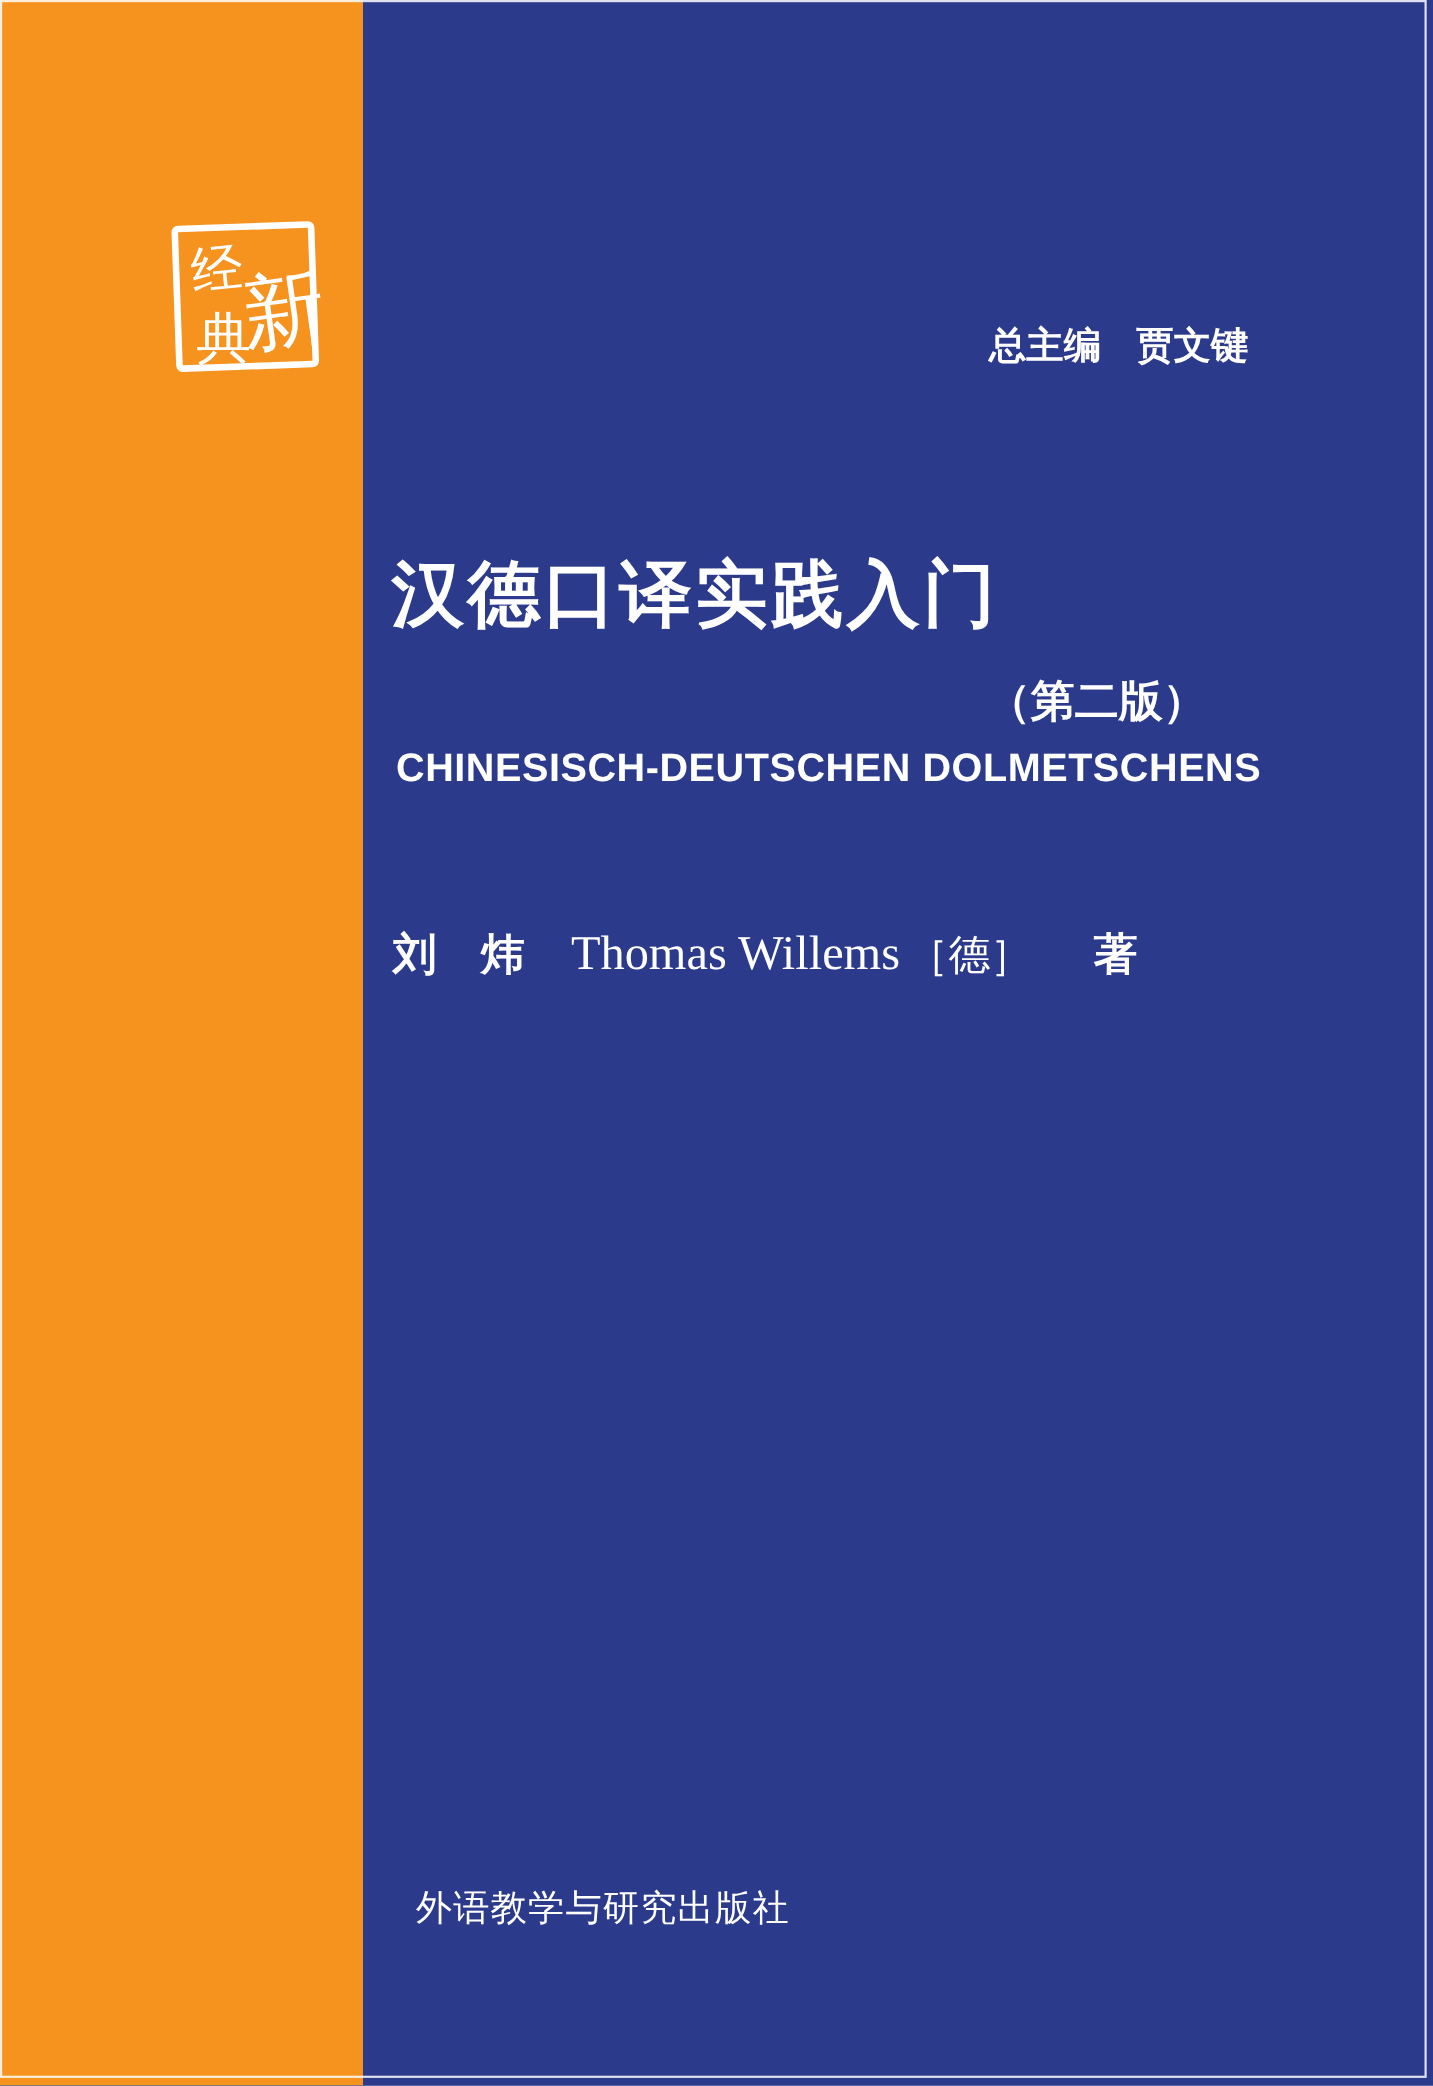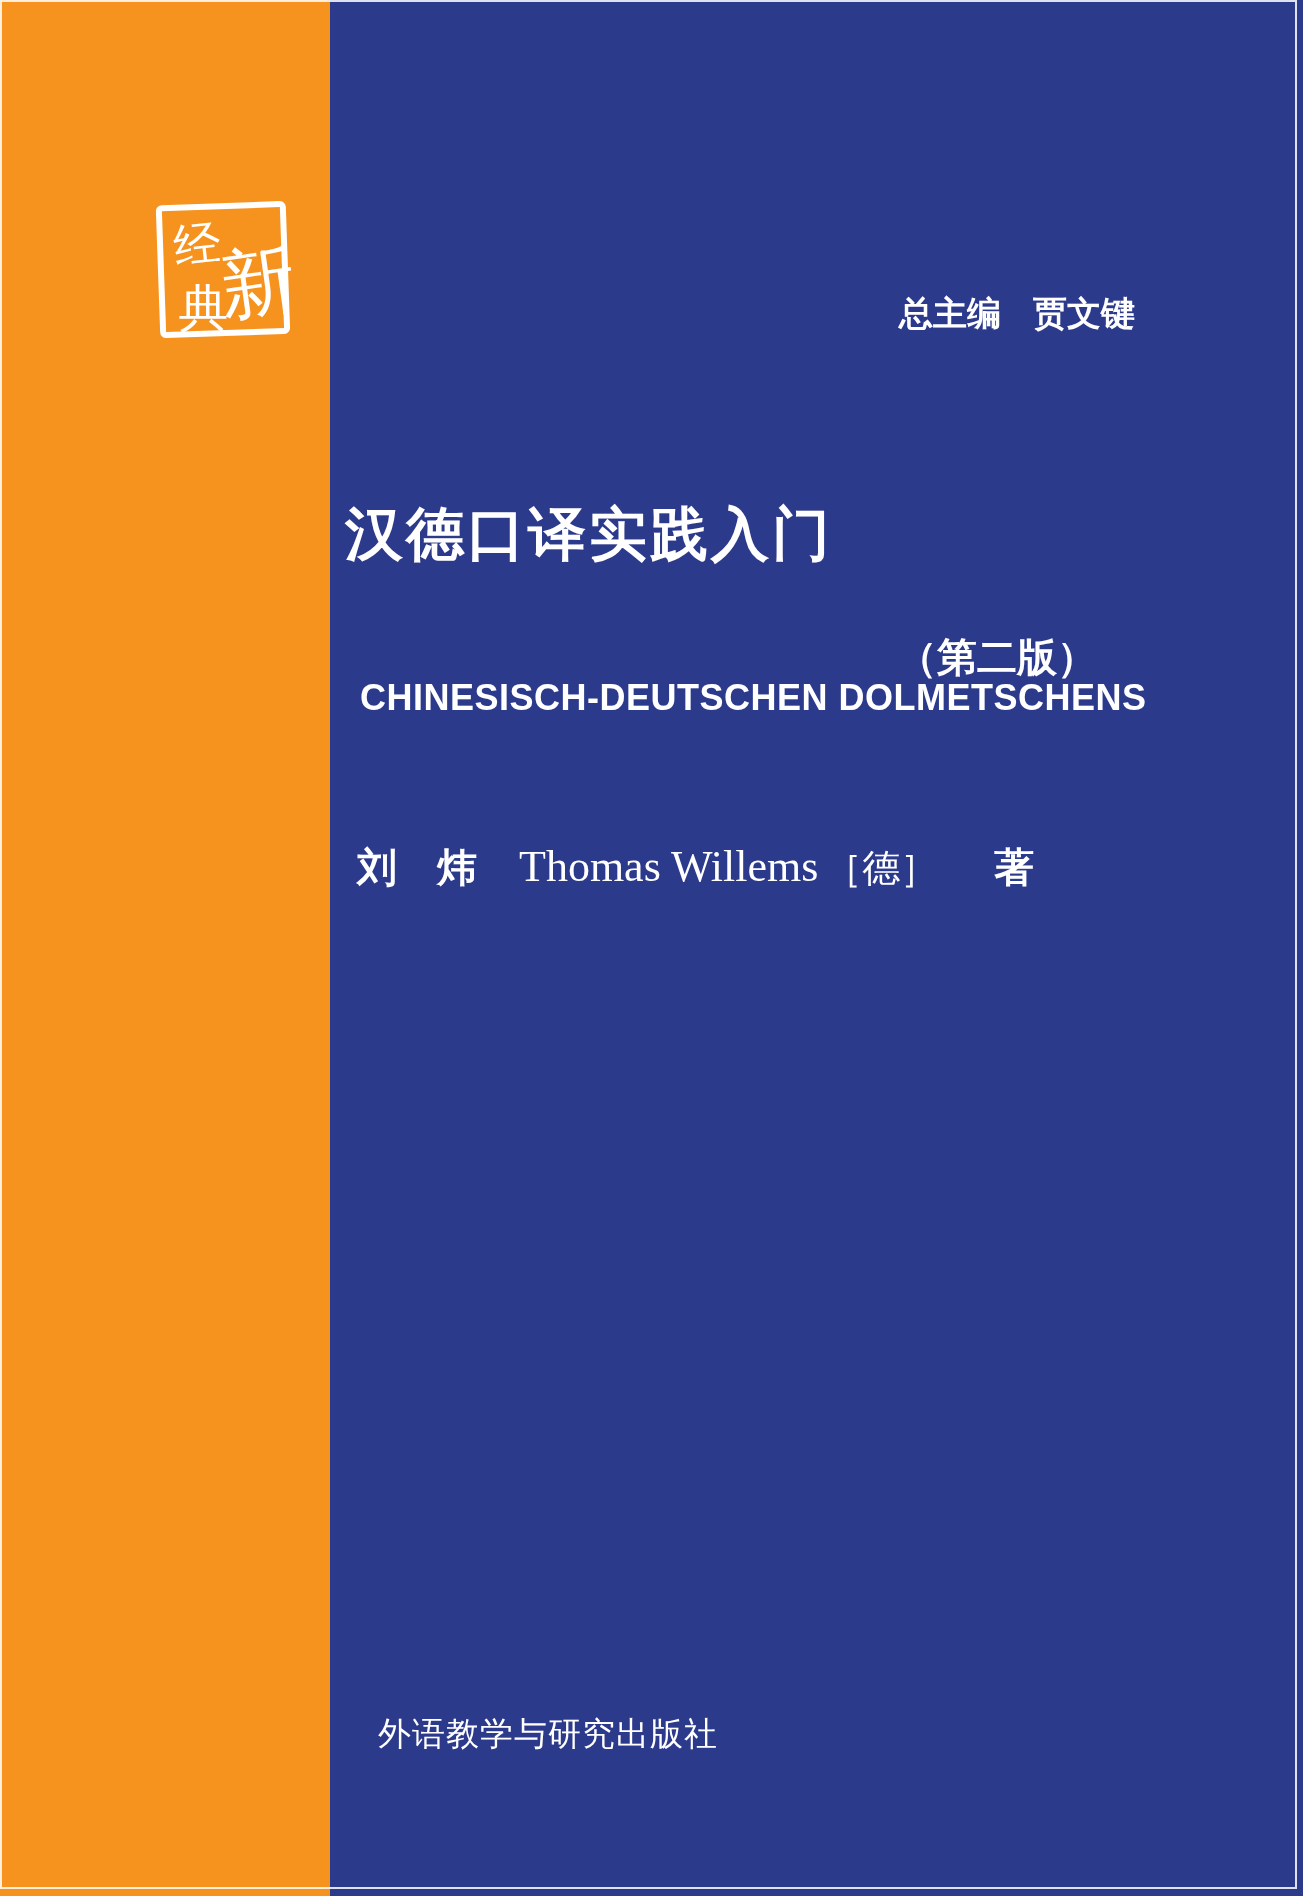--- a/index.html
+++ b/index.html
@@ -50,36 +50,35 @@
     right: 168px; top: 291px;
     color: #ffffff;
     font-size: 34px;
     font-weight: 700;
     white-space: nowrap;
   }
   .editor-line .editor-name { margin-left: 32px; margin-top: 44px; }
 
   .main-title {
     position: absolute;
-    left: 345px; top: 496px;
+    left: 356px; top: 496px;
     color: #ffffff;
-    font-size: 58px;
+    font-size: 66px;
     font-weight: 700;
     letter-spacing: 3px;
     white-space: nowrap;
   }
 
   .edition {
     position: absolute;
     right: 206px; top: 610px;
     color: #ffffff;
     font-size: 40px;
     font-weight: 700;
     white-space: nowrap;
-    margin-top: 20px;
   }
 
   .german-title {
     position: absolute;
     left: 360px; top: 676px;
     color: #ffffff;
     font-family: "Liberation Sans", sans-serif;
     font-size: 36px;
     font-weight: 700;
     line-height: 43px;

